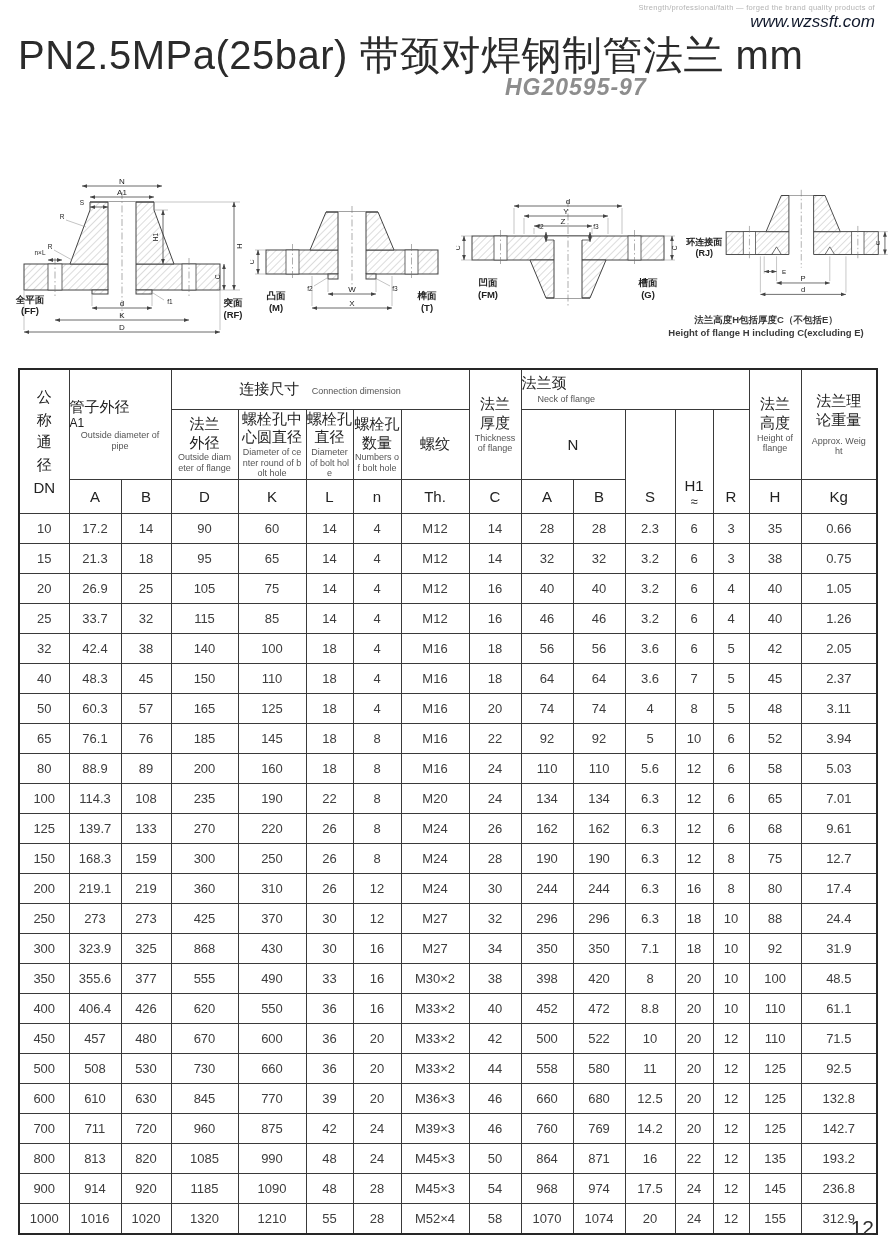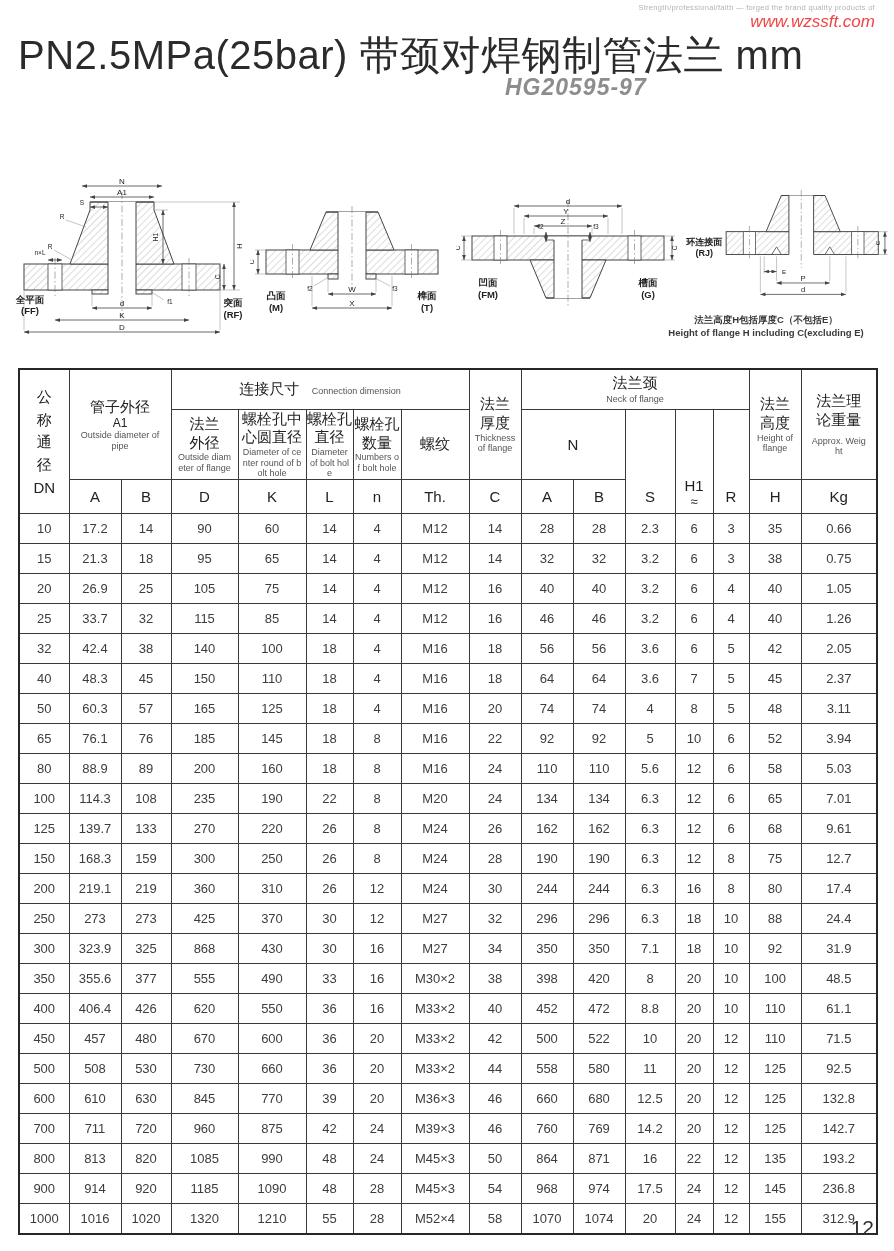--- a/index.html
+++ b/index.html
@@ -1,20 +1,20 @@
 <!DOCTYPE html>
 <html><head>
 <meta charset="utf-8">
 <style>
   html,body{margin:0;padding:0;background:#e8e8e8;}
   .page{position:relative;width:894px;height:1251px;background:#fff;margin:0 auto;
         font-family:"Liberation Sans","DejaVu Sans",sans-serif;color:#333;overflow:hidden;}
   
   .tagline{position:absolute;top:3px;right:19px;font-size:7.5px;color:#b3b3b3;letter-spacing:.3px;}
-  .website{position:absolute;top:12px;right:19px;font-size:17px;font-style:italic;color:#ef4444;}
+  .website{position:absolute;top:12px;right:19px;font-size:17px;font-style:italic;color:#0f172a;}
   .title{position:absolute;left:18px;top:28px;font-size:40px;color:#2b2b2b;letter-spacing:.5px;}
   .subtitle{position:absolute;left:18px;top:74px;font-size:20px;color:#3a3a3a;}
   .standard{position:absolute;left:505px;top:74px;font-size:23px;font-style:italic;font-weight:bold;color:#8d8d8d;letter-spacing:1px;}
   
   .dwg{position:absolute;}
   .dwg svg{width:100%;height:100%;display:block;}
   .dwg .ol{stroke:#444;stroke-width:1;}
   .dwg .ol2{stroke:#444;stroke-width:1;fill:none;}
   .dwg .thin{stroke:#888;stroke-width:.5;}
   .dwg .dim{stroke:#444;stroke-width:.8;}
@@ -26,24 +26,24 @@
   .dwg-note{position:absolute;left:640px;top:314px;width:252px;text-align:center;
             font-size:9.5px;font-weight:bold;color:#3a3a3a;line-height:1.35;}
   
   .spec-table{position:absolute;left:18px;top:368px;}
   table{border-collapse:collapse;table-layout:fixed;width:858px;border:2px solid #262626;}
   th,td{border:1px solid #3a3a3a;padding:0;text-align:center;vertical-align:middle;}
   td{height:29px;font-size:13px;color:#3d3d3d;}
   th{font-weight:normal;color:#222;}
   tr.hr1{height:40px;} tr.hr2{height:70px;} tr.hr3{height:34px;}
   .cjk{font-size:15px;color:#222;line-height:1.25;}
-  .en{font-size:9px;color:#555;line-height:1.15;margin-top:2px;}
+  .en{font-size:9px;color:#555;line-height:1.15;margin-top:2px;margin-left:16px;}
   .sub{font-size:12px;color:#222;}
   .letter{font-size:15px;color:#222;}
-  .thc{display:flex;flex-direction:column;align-items:center;justify-content:center;}
+  .thc{display:flex;flex-direction:column;align-items:flex-start;justify-content:center;}
   .wrapbox{margin:0 auto;word-break:break-all;}
   .vbot{vertical-align:bottom;padding-bottom:8px;}
   .dn-vert{width:16px;margin:0 auto;font-size:15px;line-height:1.5;word-break:break-all;color:#222;}
   .dn-code{font-size:15px;margin-top:3px;color:#222;}
   .pagenum{position:absolute;right:20px;top:1216px;font-size:21px;color:#2e2e2e;}
 </style>
 </head>
 <body>
 
 <div class="page">

